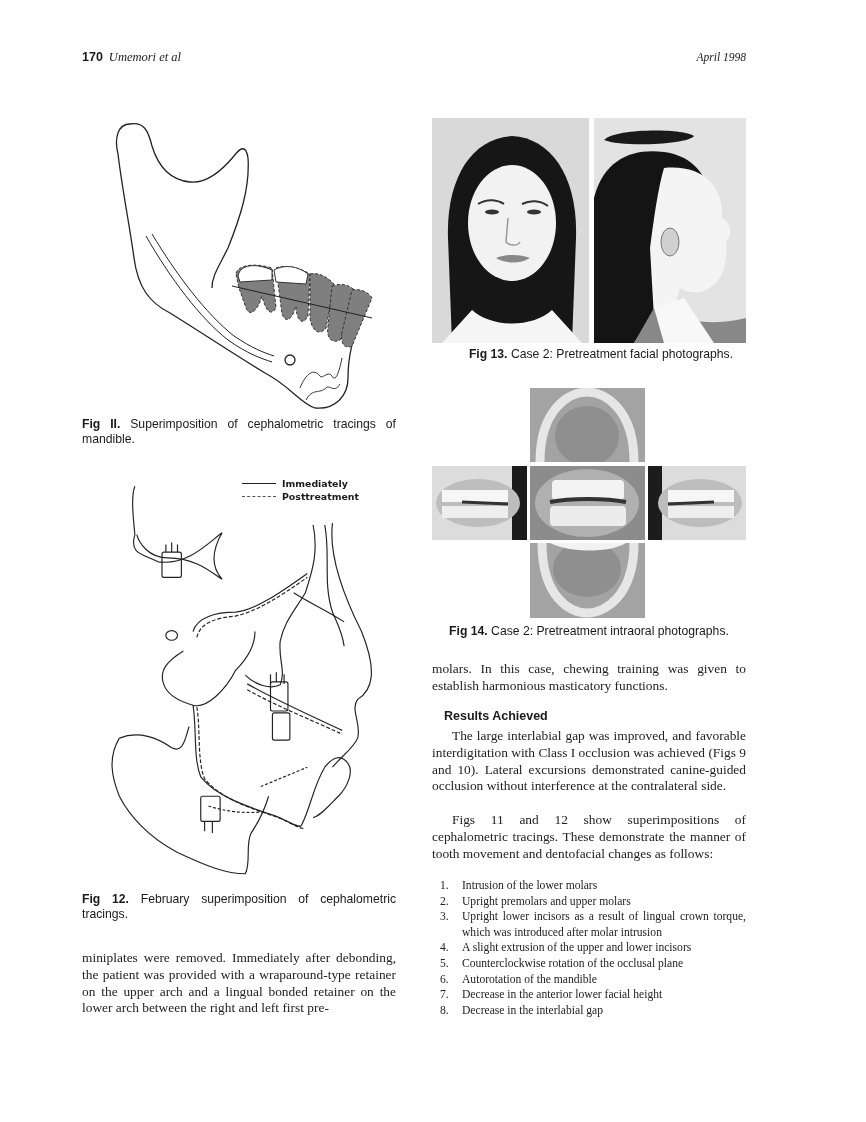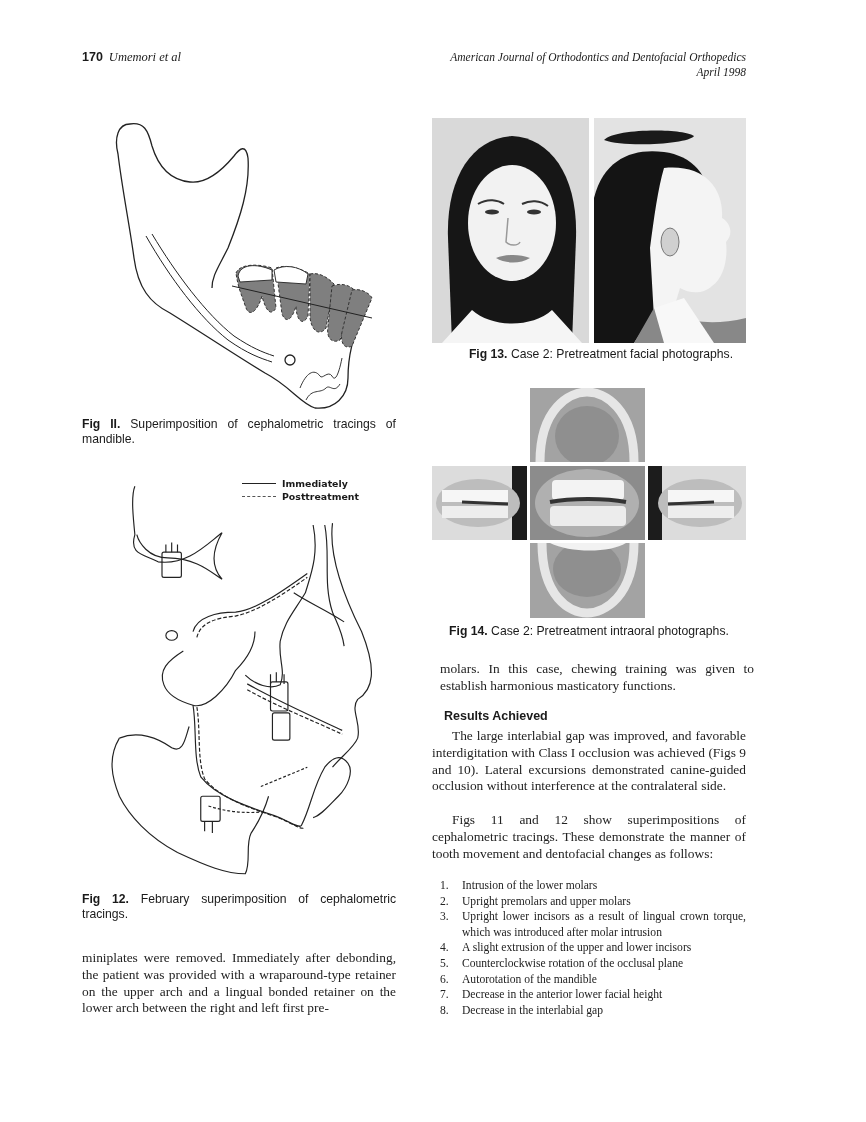--- a/index.html
+++ b/index.html
@@ -34,21 +34,20 @@
   .legend .solid { border-top:1.6px solid #222; }
   .legend .dashed { border-top:1.2px dashed #555; }
 </style>
 </head>
 <body>
 
 <div class="abs hdr-left">
   <span class="pg">170</span><span class="auth">Umemori et al</span>
 </div>
 <div class="abs hdr-right">
-  <div>American Journal of Orthodontics and Dentofacial Orthopedics</div>
   <div class="date">April 1998</div>
 </div>
 
 <div class="abs" style="left:100px; top:118px; width:290px; height:295px;">
   <svg width="290" height="295" viewBox="0 0 290 295" fill="none" stroke="#222" stroke-width="1.3">
 
     <path d="M30 6 C18 6 14 20 18 36 C22 70 30 110 34 140 C38 170 50 185 70 195 C110 220 140 240 165 255 C190 268 200 285 215 290 C235 292 248 278 248 260 C248 240 252 220 262 200 L262 190 C250 200 240 210 232 218"></path>
     <path d="M30 6 C44 4 48 12 52 28 C58 48 70 62 90 64 C108 66 124 50 134 38 C140 30 146 26 148 40 C150 70 140 100 128 130 C118 150 112 158 112 170"></path>
 
     <path d="M46 118 C70 160 100 200 128 222 C148 236 160 240 172 244" stroke-width="1"></path>
@@ -210,21 +209,21 @@
     <path d="M12 0 C12 54 40 70 57 70 C74 70 104 54 104 0" fill="none" stroke="#e6e6e6" stroke-width="9"></path>
     <ellipse cx="57" cy="26" rx="34" ry="28" fill="#8f8f8f"></ellipse>
     <path d="M20 0 C40 10 80 10 96 0" fill="#f2f2f2"></path>
   </svg>
 </div>
 <div class="abs caption center" style="left:432px; top:624px; width:314px;">
   <b>Fig 14.</b>
   <span>Case 2: Pretreatment intraoral photographs.</span>
 </div>
 
-<div class="abs body-text" style="left:432px; top:661px; width:314px;margin-left:8px;">molars. In this case, chewing training was given to establish harmonious masticatory functions.</div>
+<div class="abs body-text" style="left:432px; top:661px; width:314px;">molars. In this case, chewing training was given to establish harmonious masticatory functions.</div>
 
 <div class="abs section-h" style="left:432px; top:709px;margin-left:12px;">Results Achieved</div>
 
 <div class="abs body-text indent" style="left:432px; top:728px; width:314px;">The large interlabial gap was improved, and favorable interdigitation with Class I occlusion was achieved (Figs 9 and 10). Lateral excursions demonstrated canine-guided occlusion without interference at the contralateral side.</div>
 <div class="abs body-text indent" style="left:432px; top:812px; width:314px;">Figs 11 and 12 show superimpositions of cephalometric tracings. These demonstrate the manner of tooth movement and dentofacial changes as follows:</div>
 
 <ol class="abs results" style="left:432px; top:878px; width:314px;">
   <li><span class="num">1.</span><span>Intrusion of the lower molars</span></li>
   <li><span class="num">2.</span><span>Upright premolars and upper molars</span></li>
   <li><span class="num">3.</span><span>Upright lower incisors as a result of lingual crown torque, which was introduced after molar intrusion</span></li>

